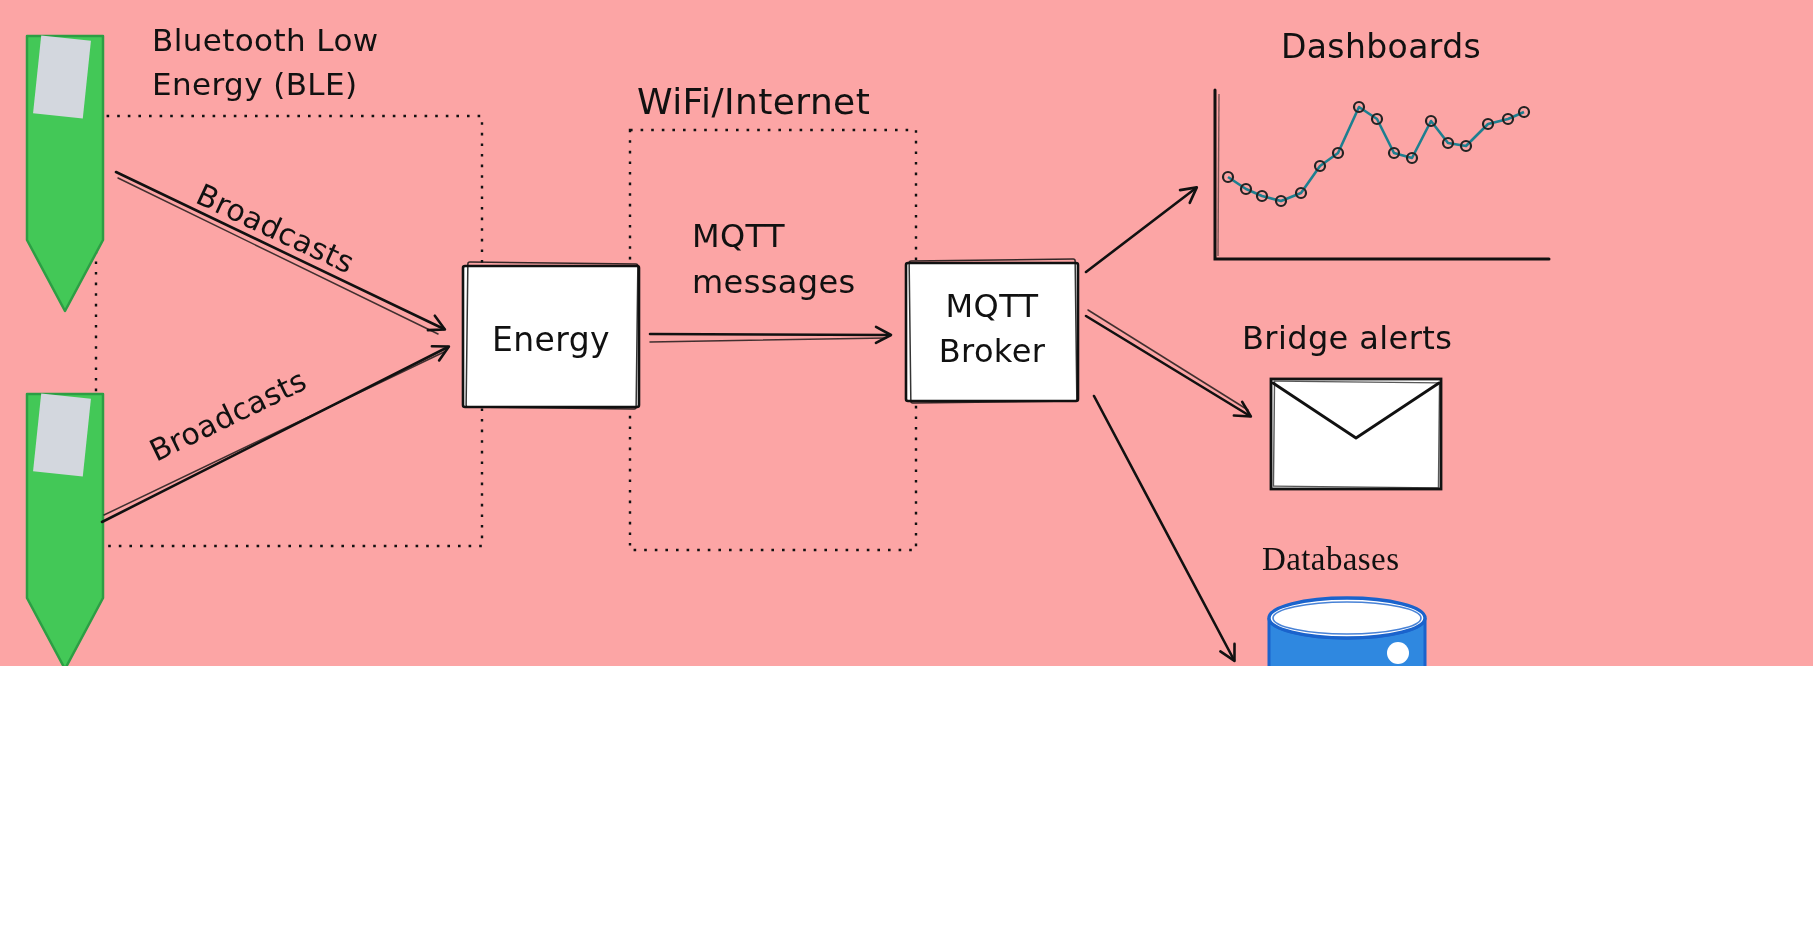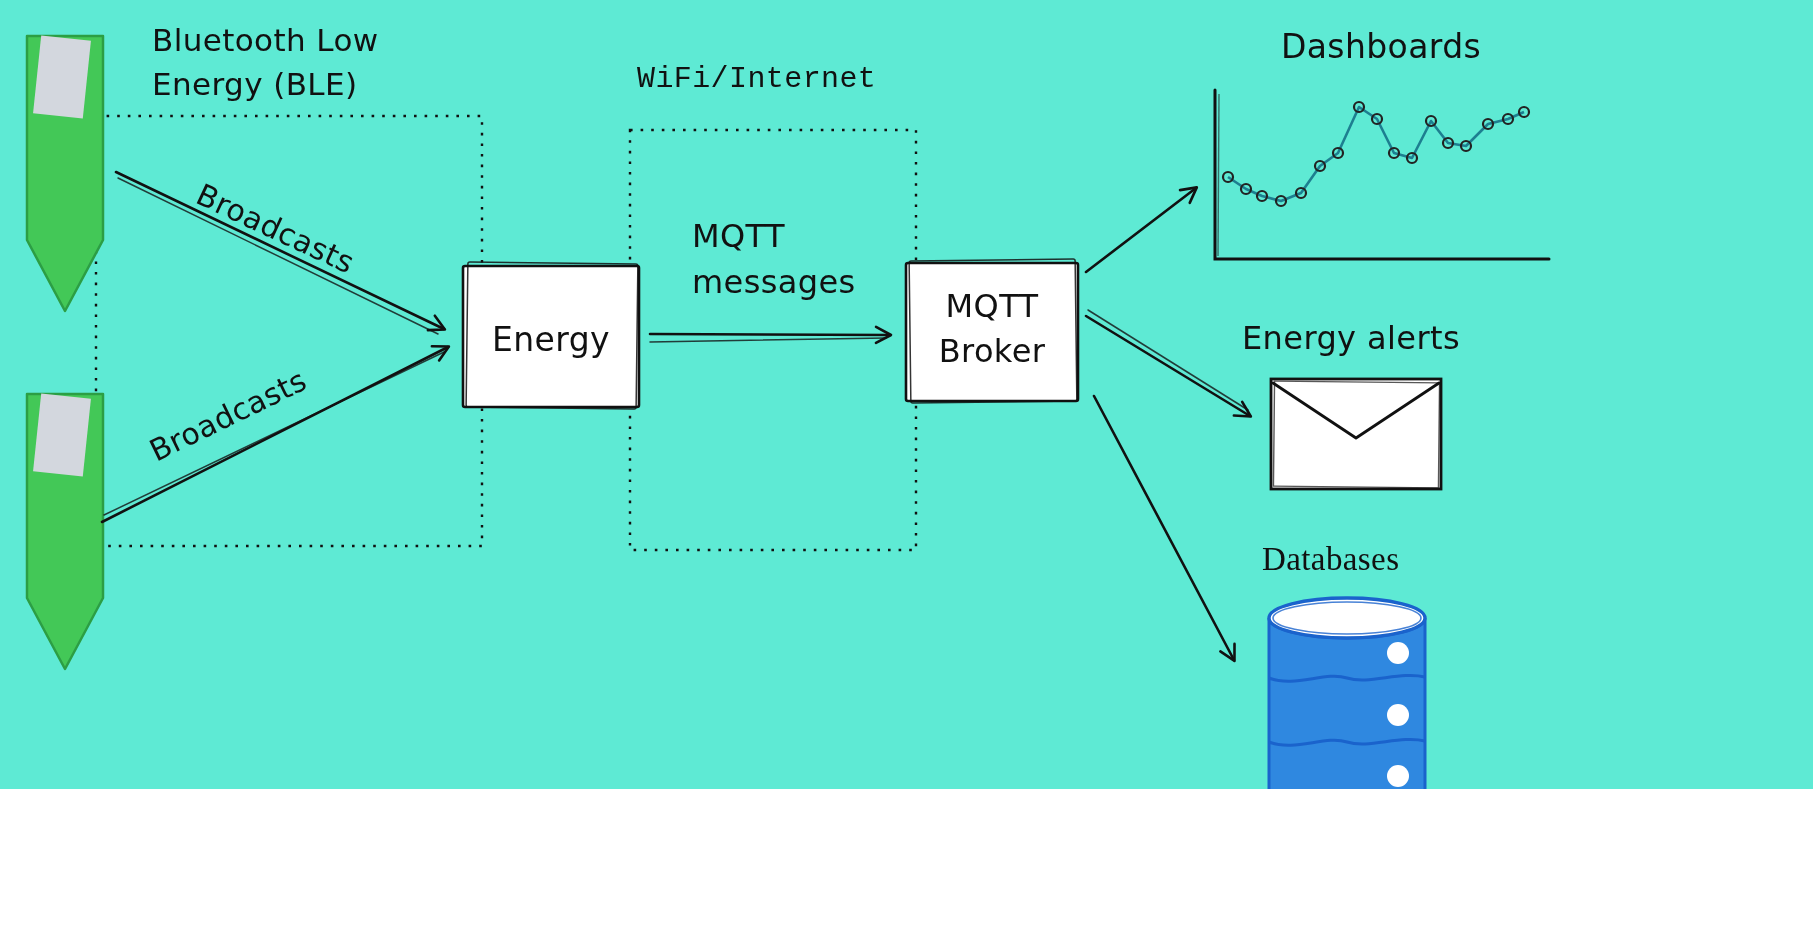--- a/index.html
+++ b/index.html
@@ -1,34 +1,34 @@
 <!DOCTYPE html>
 <html><head>
 <meta charset="utf-8">
 <style>
   * { margin:0; padding:0; box-sizing:border-box; }
   html,body { background:#ffffff; }
   body { font-family:"DejaVu Sans", sans-serif; color:#111; }
   .canvas {
     position:relative;
-    width:1813px; height:789px;
-    background:#5eead4;
+    width:1813px; height:666px;
+    background:#fca5a5;
     overflow:hidden;
   }
   svg.layer { position:absolute; left:0; top:0; }
   .label {
     position:absolute;
     color:#111;
     white-space:pre-line;
     line-height:1.42;
     letter-spacing:.4px;
     font-weight:400;
   }
   .lbl-ble       { left:152px;  top:18px;  font-size:31px; }
-  .lbl-wifi      { left:637px;  top:58px;  font-size:30px;font-family:Liberation Mono, monospace; }
+  .lbl-wifi      { left:637px;  top:76px;  font-size:36px; }
   .lbl-bc-top    { left:198px;  top:172px; font-size:30px; transform:rotate(25deg); transform-origin:0 50%; }
   .lbl-bc-bot    { left:152px;  top:432px; font-size:30px; transform:rotate(-26deg); transform-origin:0 50%; }
   .lbl-bridge    { left:463px;  top:317px; width:176px; text-align:center; font-size:33px; }
   .lbl-mqttmsg   { left:692px;  top:213px; font-size:32px; line-height:1.45; }
   .lbl-broker    { left:906px;  top:284px; width:172px; text-align:center; font-size:32px; line-height:1.4; }
   .lbl-dash      { left:1213px; top:24px;  width:336px; text-align:center; font-size:33px; }
   .lbl-email     { left:1242px; top:316px; font-size:32px; }
   .lbl-db        { left:1262px; top:536px; font-size:33px;font-family:Liberation Serif, serif; }
 </style>
 </head>
@@ -138,15 +138,15 @@
 Energy (BLE)</div>
   <div class="label lbl-wifi">WiFi/Internet</div>
   <div class="label lbl-bc-top">Broadcasts</div>
   <div class="label lbl-bc-bot">Broadcasts</div>
   <div class="label lbl-bridge">Energy</div>
   <div class="label lbl-mqttmsg">MQTT
 messages</div>
   <div class="label lbl-broker">MQTT
 Broker</div>
   <div class="label lbl-dash">Dashboards</div>
-  <div class="label lbl-email">Energy alerts</div>
+  <div class="label lbl-email">Bridge alerts</div>
   <div class="label lbl-db">Databases</div>
 </div>
 
 </body></html>

